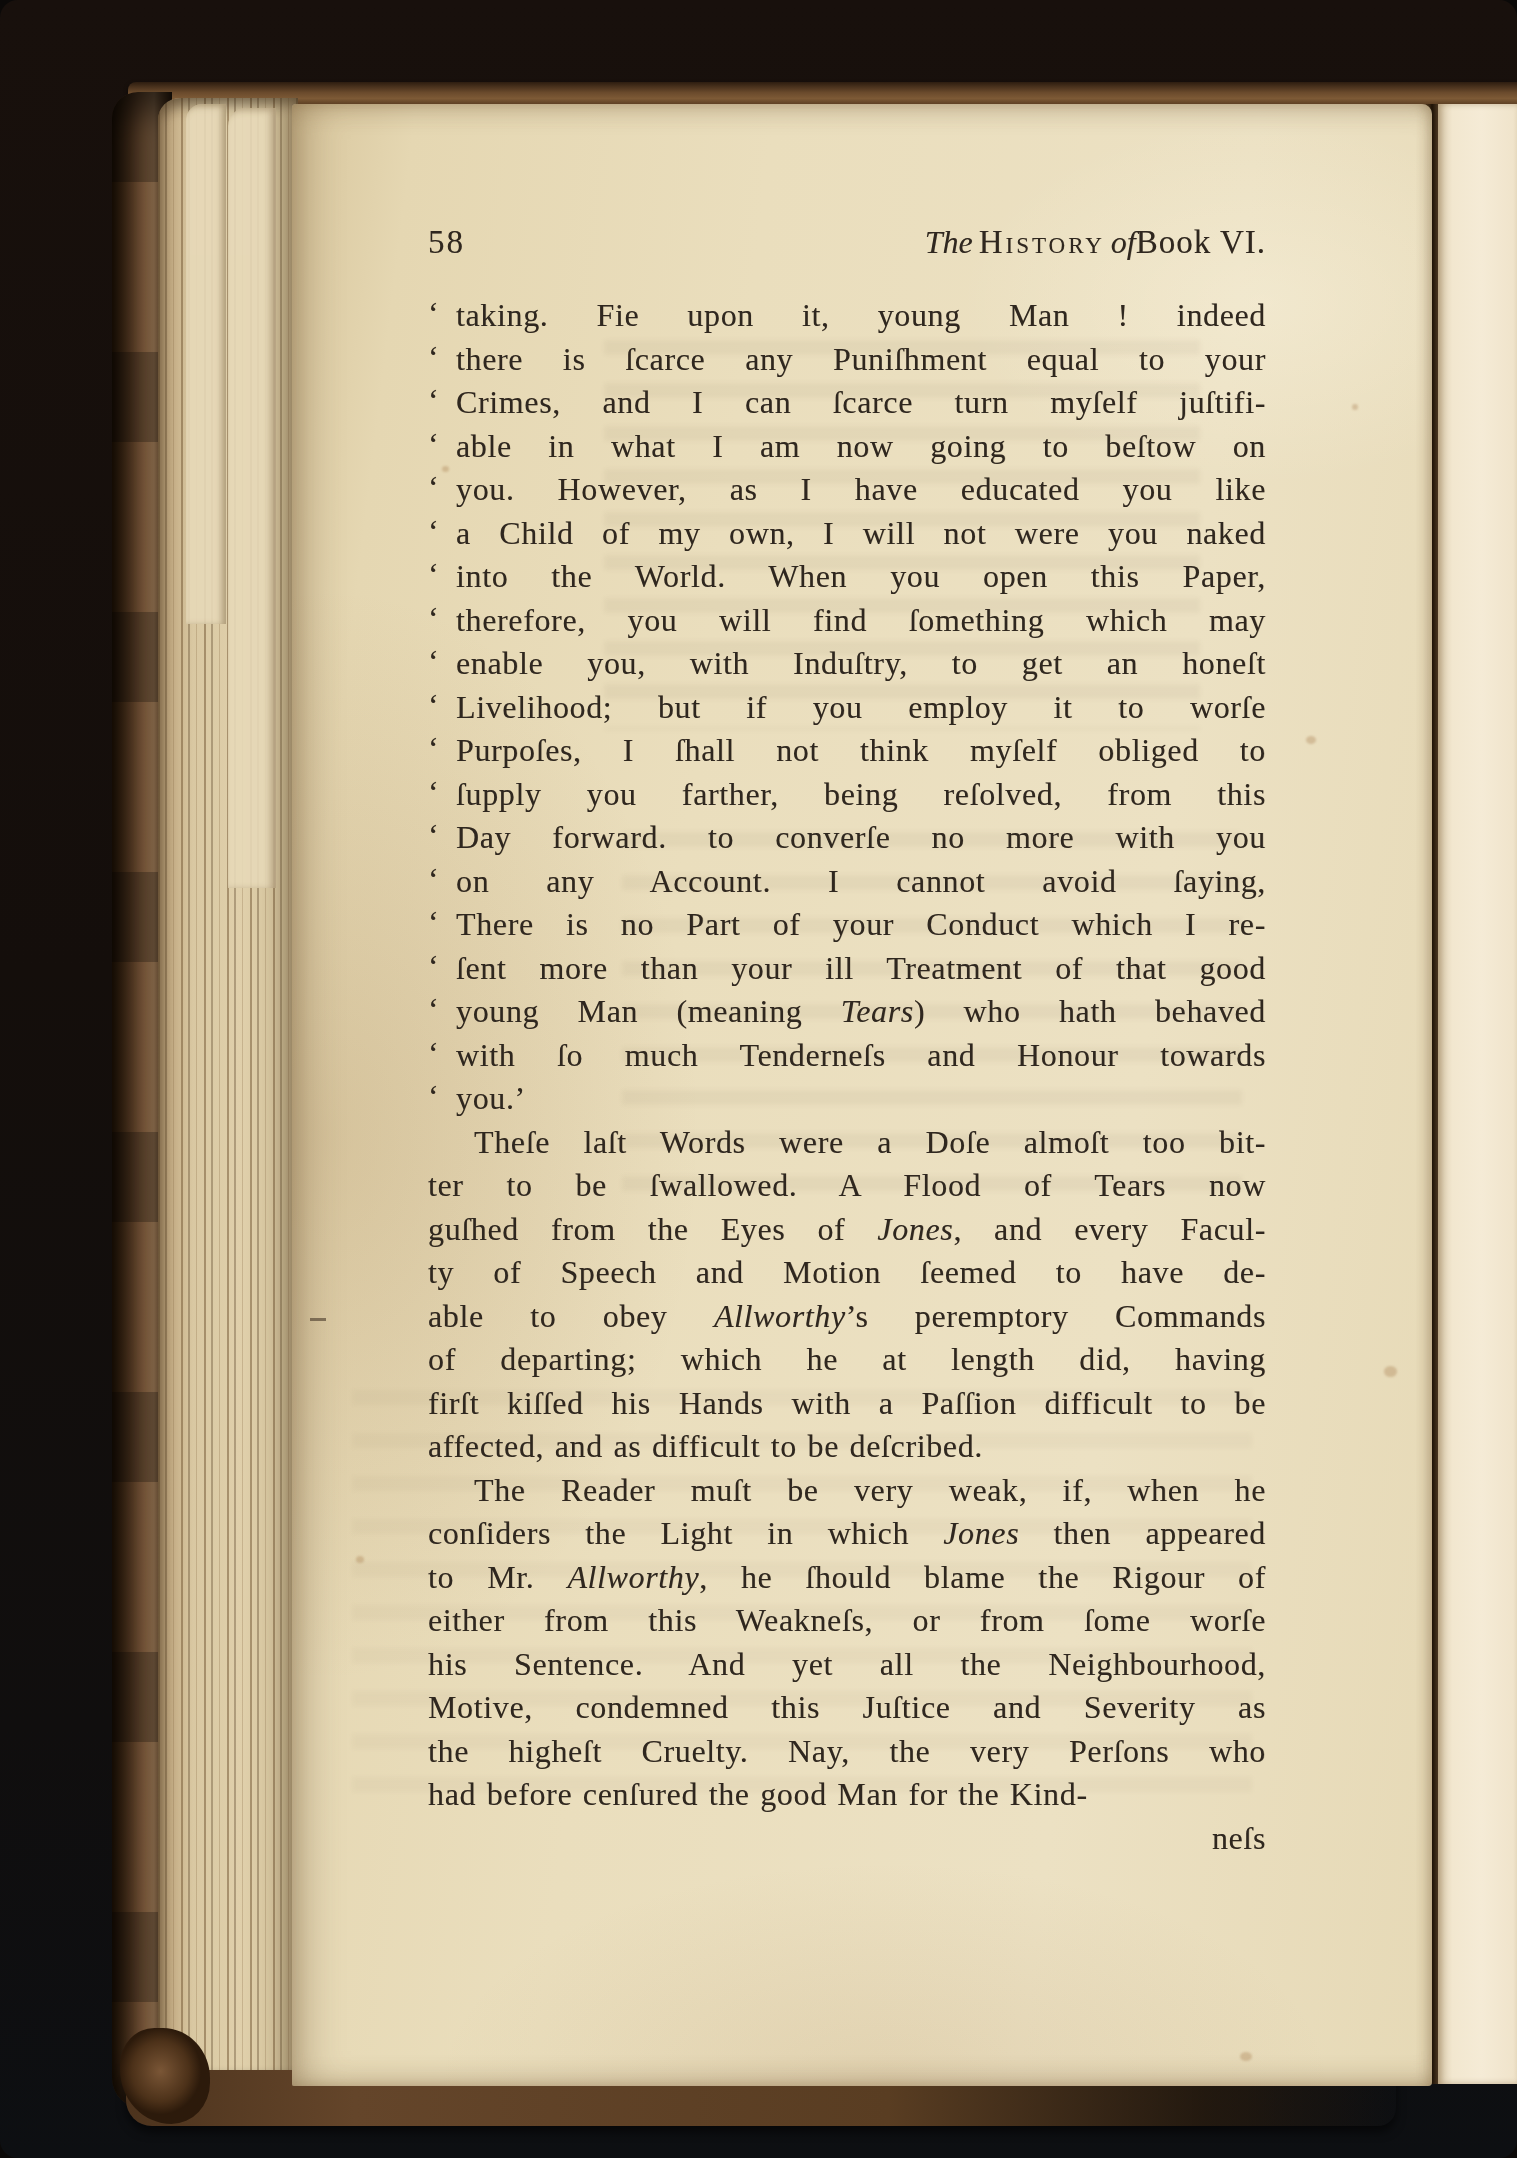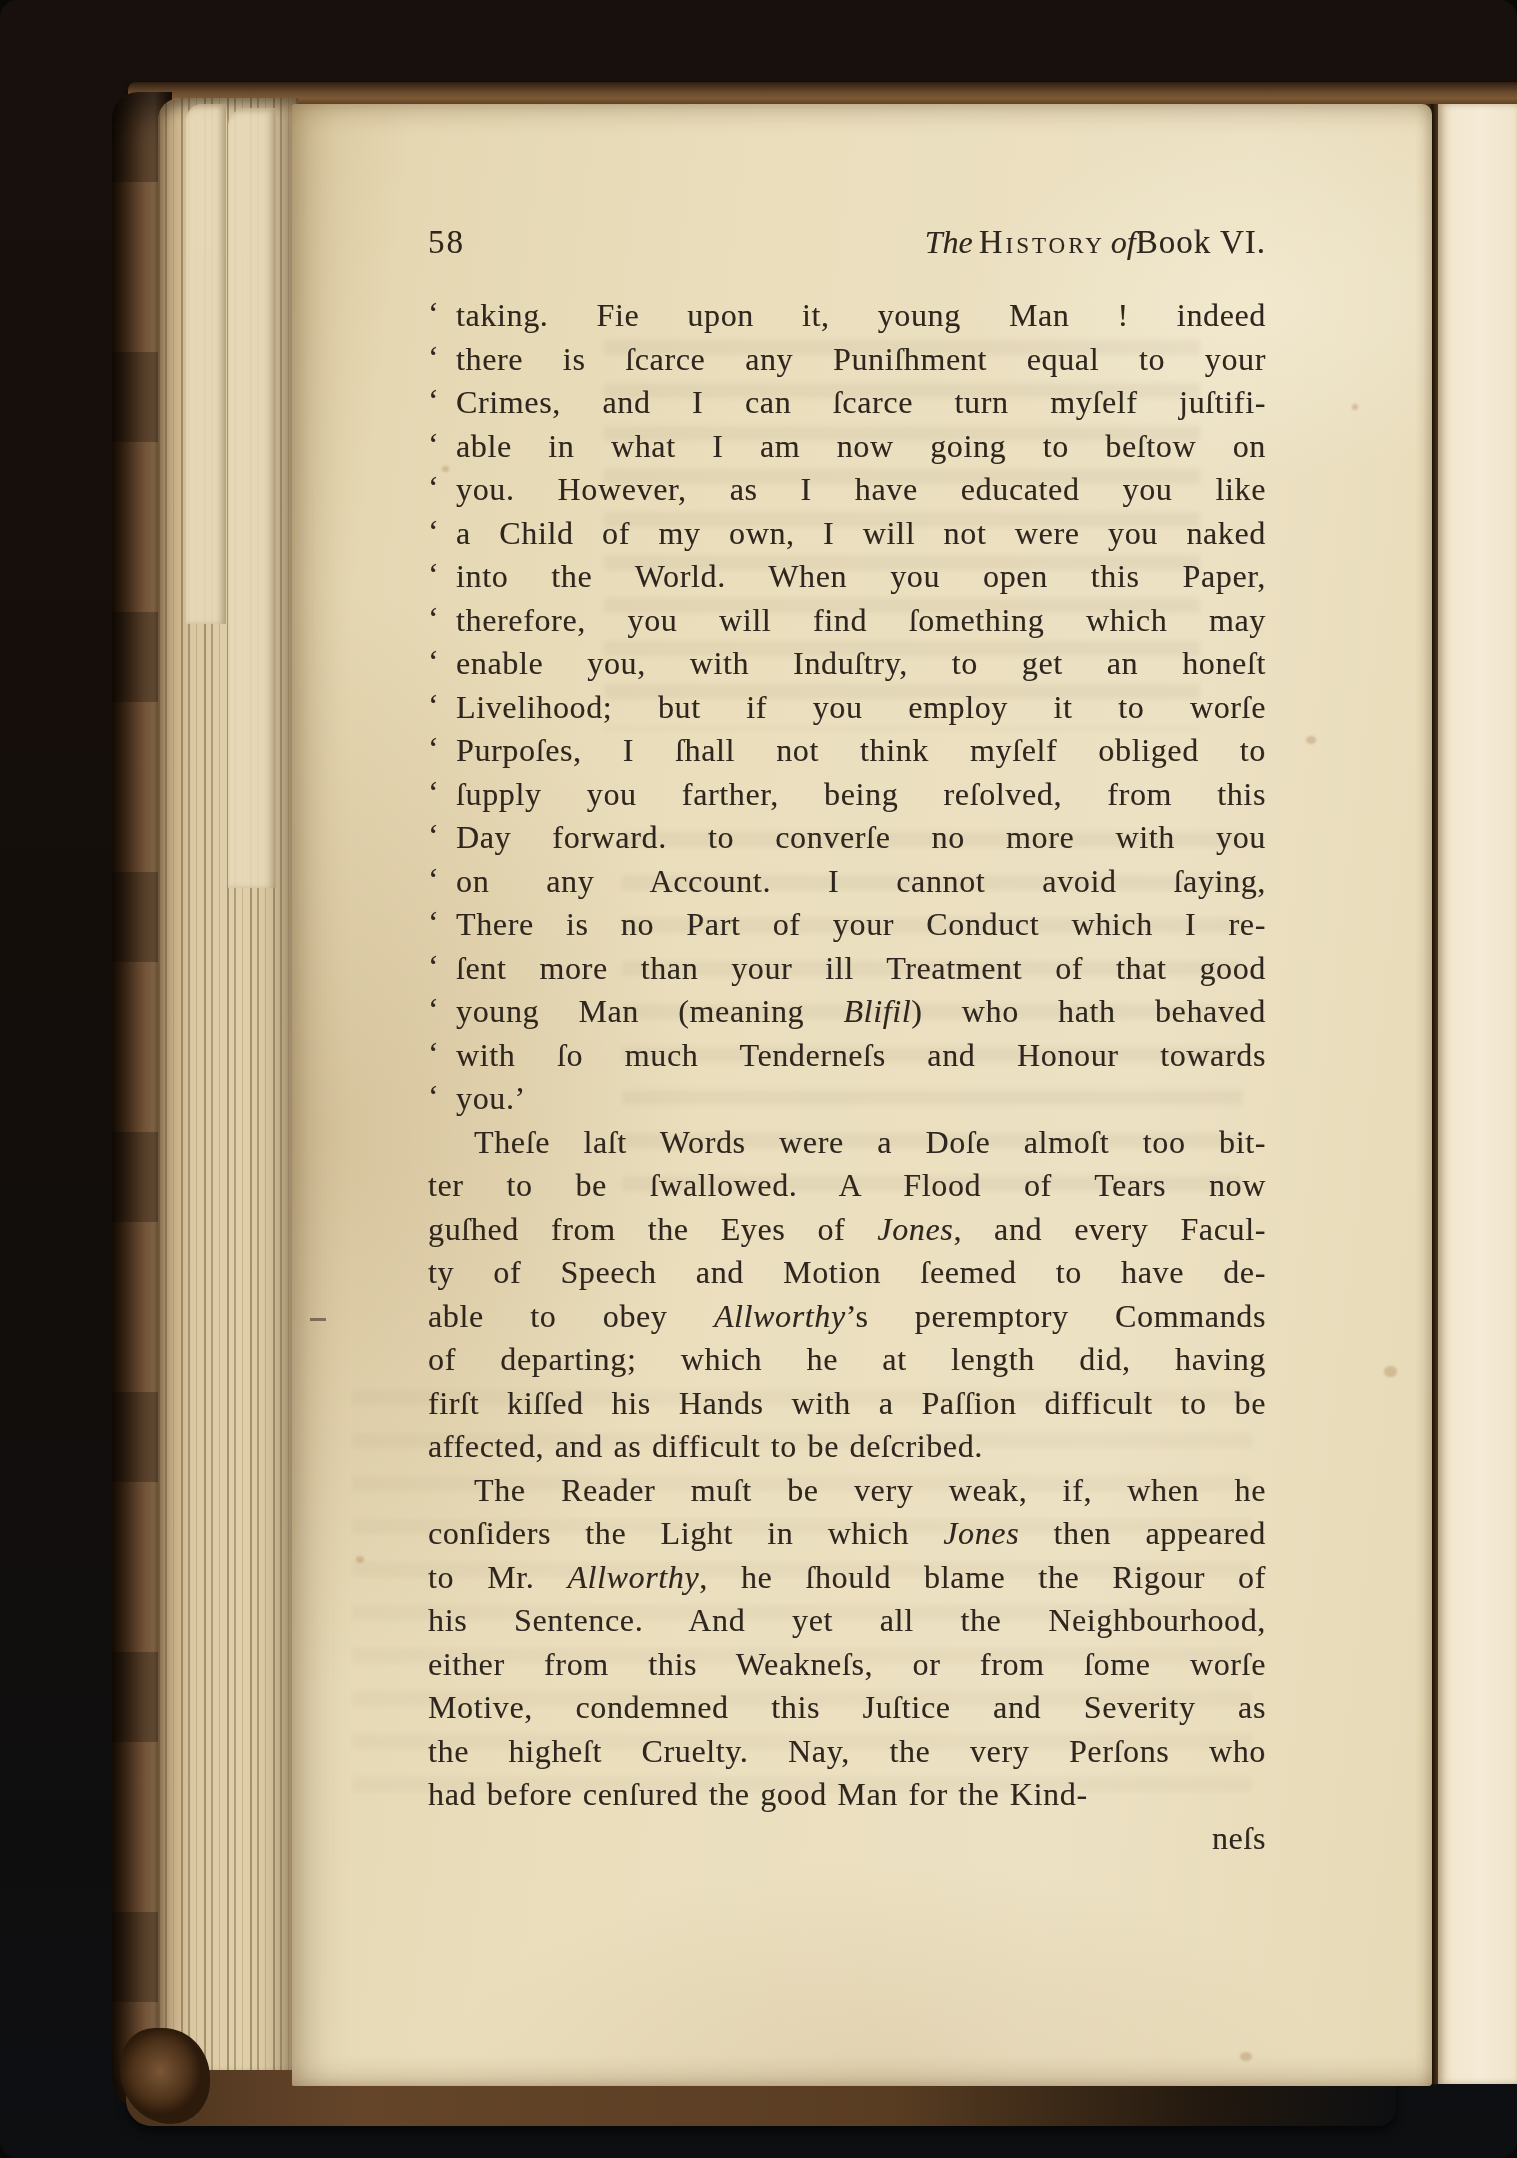--- a/index.html
+++ b/index.html
@@ -206,21 +206,21 @@
         <div class="line quoted">
           <span class="qmark">‘</span>
           <span class="ltext">There is no Part of your Conduct which I re-</span>
         </div>
         <div class="line quoted">
           <span class="qmark">‘</span>
           <span class="ltext">ſent more than your ill Treatment of that good</span>
         </div>
         <div class="line quoted">
           <span class="qmark">‘</span>
-          <span class="ltext">young Man (meaning <i>Blifil</i>) who hath behaved</span>
+          <span class="ltext">young Man (meaning <i>Tears</i>) who hath behaved</span>
         </div>
         <div class="line quoted">
           <span class="qmark">‘</span>
           <span class="ltext">with ſo much Tenderneſs and Honour towards</span>
         </div>
         <div class="line quoted last">
           <span class="qmark">‘</span>
           <span class="ltext">you.’</span>
         </div>
         <div class="line indent first">
@@ -250,24 +250,24 @@
         <div class="line indent first">
           <span class="ltext">The Reader muſt be very weak, if, when he</span>
         </div>
         <div class="line indent">
           <span class="ltext">conſiders the Light in which <i>Jones</i> then appeared</span>
         </div>
         <div class="line indent">
           <span class="ltext">to Mr. <i>Allworthy</i>, he ſhould blame the Rigour of</span>
         </div>
         <div class="line indent">
+          <span class="ltext">either from this Weakneſs, or from ſome worſe</span>
+        </div>
+        <div class="line indent">
           <span class="ltext">his Sentence. And yet all the Neighbourhood,</span>
-        </div>
-        <div class="line indent">
-          <span class="ltext">either from this Weakneſs, or from ſome worſe</span>
         </div>
         <div class="line indent">
           <span class="ltext">Motive, condemned this Juſtice and Severity as</span>
         </div>
         <div class="line indent">
           <span class="ltext">the higheſt Cruelty. Nay, the very Perſons who</span>
         </div>
         <div class="line indent last">
           <span class="ltext">had before cenſured the good Man for the Kind-</span>
         </div>

